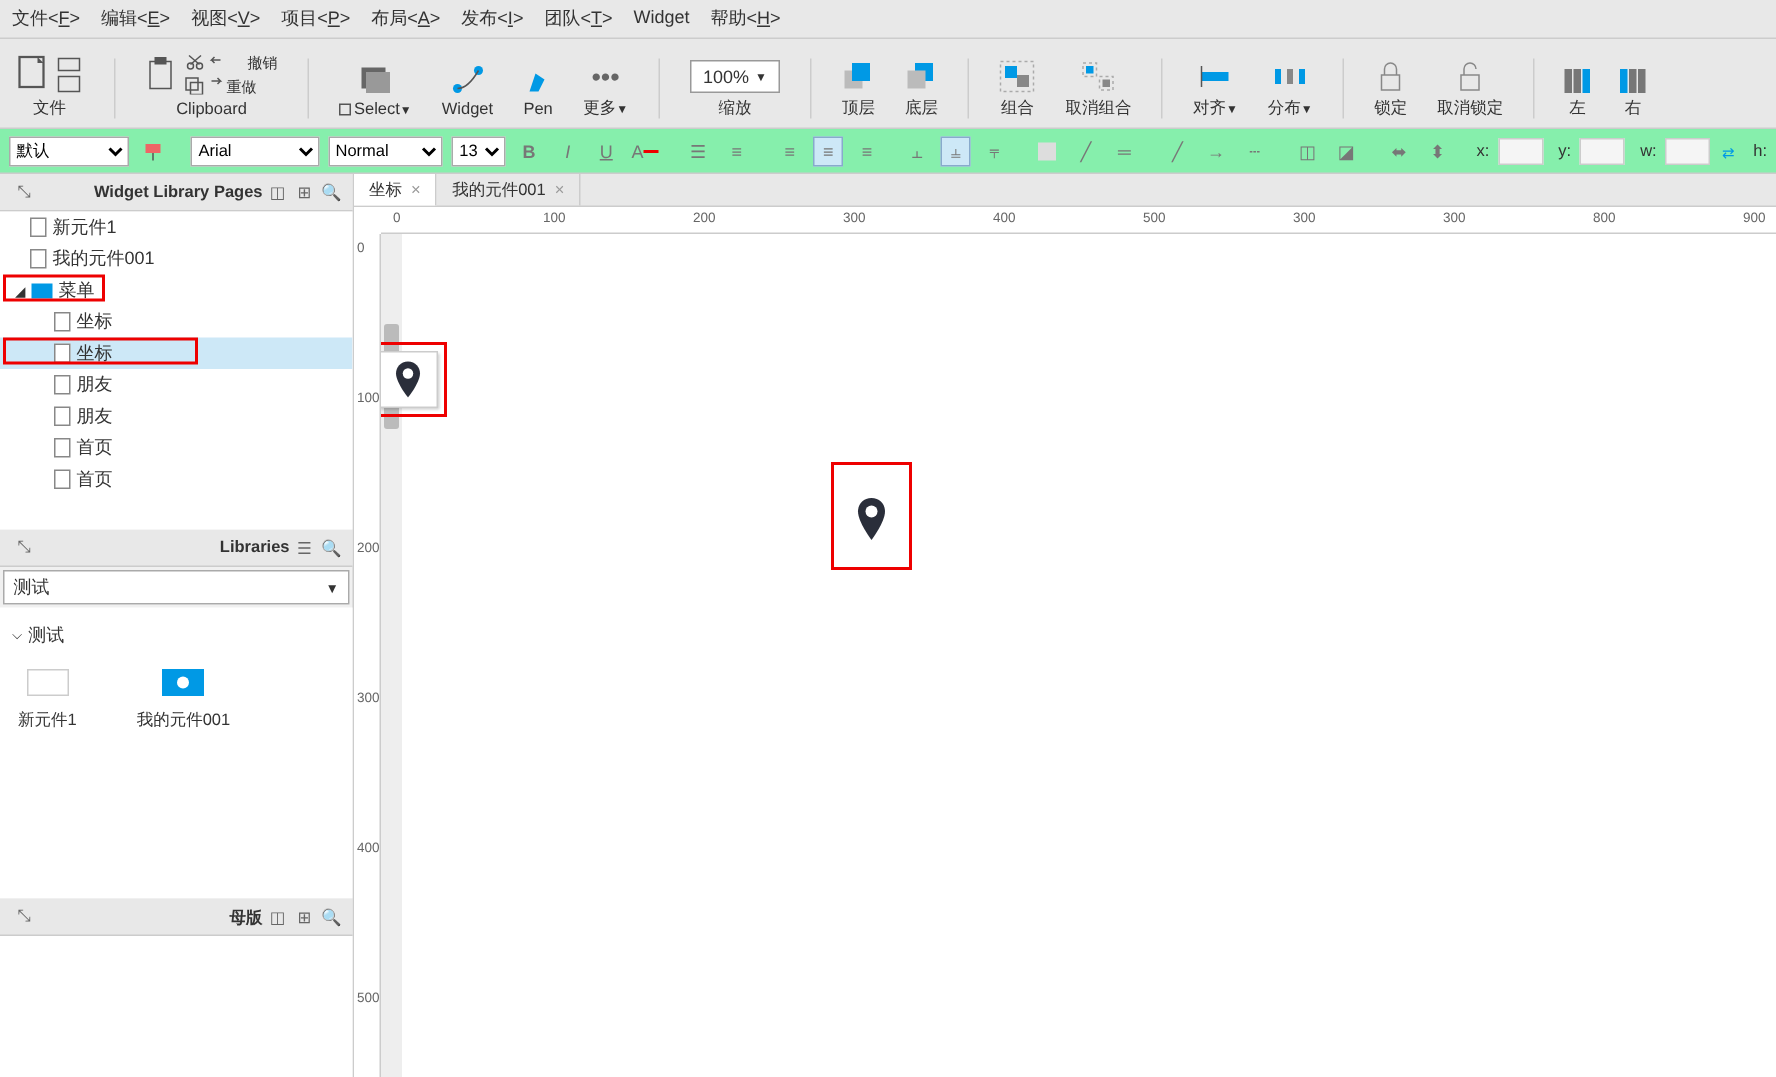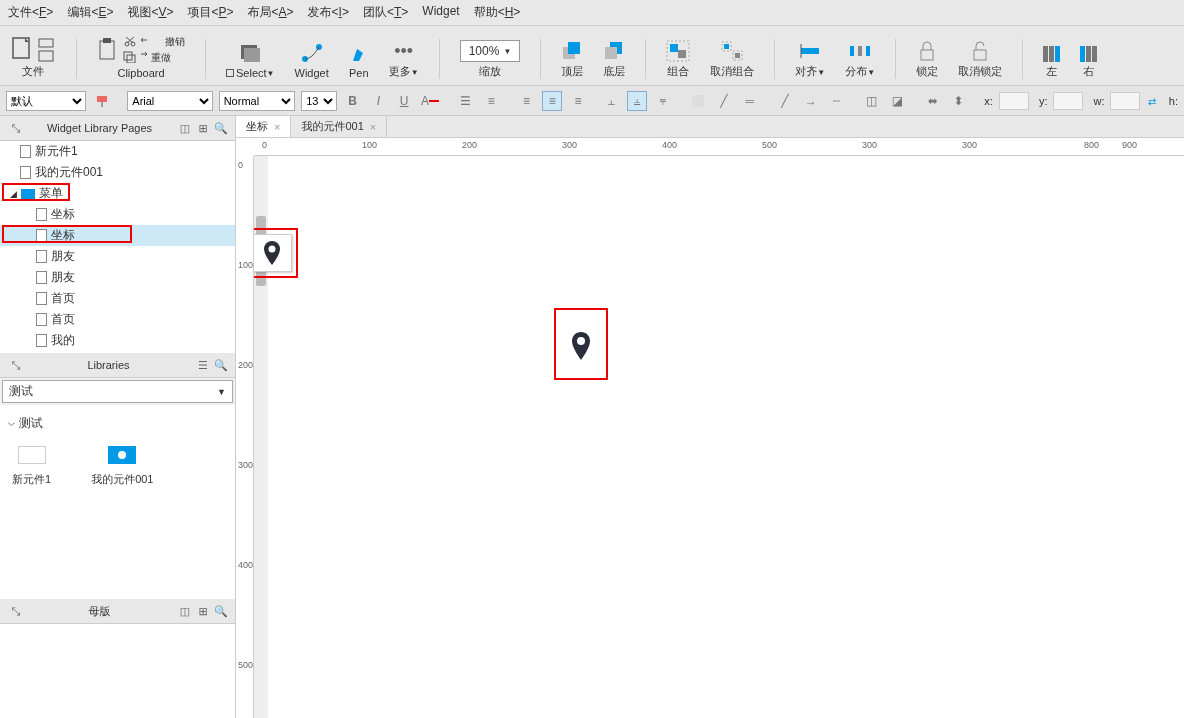--- a/index.html
+++ b/index.html
@@ -6,30 +6,30 @@
 body { font-family: "Microsoft YaHei", Arial, sans-serif; font-size: 12px; color: #333; background: #fff; overflow: hidden; width: 1184px; height: 718px; }
 .menubar { background: #e8e8e8; padding: 4px 8px; display: flex; gap: 14px; border-bottom: 1px solid #ccc; }
 .menubar span { cursor: pointer; }
 .menubar span u { text-decoration: underline; }
 .toolbar { background: #e8e8e8; padding: 6px 10px; display: flex; align-items: flex-end; gap: 20px; border-bottom: 1px solid #ccc; height: 60px; }
 .tool-group { display: flex; flex-direction: column; align-items: center; gap: 2px; }
 .tool-group .icons { display: flex; gap: 4px; align-items: center; }
 .tool-label { font-size: 11px; color: #333; }
 .sep { width: 1px; height: 40px; background: #ccc; }
 .zoom-box { border: 1px solid #999; background: #fff; padding: 3px 8px; display: flex; align-items: center; gap: 4px; }
-.toolbar2 { background: #e5e5e5; padding: 4px 6px; display: flex; align-items: center; gap: 6px; border-bottom: 1px solid #ccc; height: 30px; }
+.toolbar2 { background: #86efac; padding: 4px 6px; display: flex; align-items: center; gap: 6px; border-bottom: 1px solid #ccc; height: 30px; }
 .toolbar2 select, .toolbar2 input[type=text] { border: 1px solid #aaa; background: #fff; font-size: 11px; height: 20px; }
 .toolbar2 .btn { width: 22px; height: 20px; display: inline-flex; align-items: center; justify-content: center; border: 1px solid transparent; color: #777; }
 .toolbar2 .btn.active { background: #cde8f7; border: 1px solid #8ac; }
 .coord-label { font-size: 11px; margin-left: 4px; }
 .coord-input { width: 30px; height: 18px; border: 1px solid #ccc; background: #f5f5f5; }
 .main { display: flex; height: calc(718px - 110px); }
 .left-panel { width: 236px; background: #f0f0f0; display: flex; flex-direction: column; border-right: 1px solid #ccc; }
 .panel-header { display: flex; align-items: center; background: #e8e8e8; padding: 4px 6px; border-bottom: 1px solid #ccc; font-size: 11px; }
-.panel-header .title { flex: 1; text-align: center; }
+.panel-header .title { flex: 1; text-align: right; font-weight: bold; }
 .panel-header .hbtn { width: 16px; height: 16px; display: inline-flex; align-items: center; justify-content: center; color: #666; margin-left: 2px; }
 .tree { background: #fff; flex: 0 0 auto; overflow: auto; }
 .tree-item { display: flex; align-items: center; padding: 2px 4px; gap: 4px; height: 21px; font-size: 12px; }
 .tree-item.selected { background: #cde8f7; }
 .tree-item .indent0 { width: 12px; } .tree-item .indent1 { width: 28px; }
 .folder-icon { width: 14px; height: 10px; background: #0099e5; display: inline-block; position: relative; }
 .page-icon { width: 11px; height: 13px; border: 1px solid #888; background: #fff; display: inline-block; position: relative; }
 .red-box { border: 2px solid #e00; position: absolute; pointer-events: none; }
 .lib-dropdown { background: #fff; border: 1px solid #aaa; margin: 2px; padding: 2px 6px; display: flex; justify-content: space-between; align-items: center; }
 .lib-body { background: #fff; flex: 1; padding: 6px; }
@@ -360,25 +360,20 @@
       <div class="tree-item">
           <span class="indent1"></span>
           <span class="page-icon"></span>
           <span>首页</span>
         </div>
       <div class="tree-item">
           <span class="indent1"></span>
           <span class="page-icon"></span>
           <span>首页</span>
         </div>
-      <div class="tree-item">
-          <span class="indent1"></span>
-          <span class="page-icon"></span>
-          <span>我的</span>
-        </div>
       <div class="red-box" style="left:2px;top:42px;width:68px;height:18px"></div>
       <div class="red-box" style="left:2px;top:84px;width:130px;height:18px"></div>
     </div>
 
     <div class="panel-header">
       <span class="hbtn">⤡</span>
       <span class="title">Libraries</span>
       <span class="hbtn">☰</span>
       <span class="hbtn">🔍</span>
     </div>
@@ -426,22 +421,22 @@
     </div>
     <div class="ruler-h">
       <span class="tick" style="left:8px">0</span>
       <span class="tick" style="left:108px">100</span>
       <span class="tick" style="left:208px">200</span>
       <span class="tick" style="left:308px">300</span>
       <span class="tick" style="left:408px">400</span>
       <span class="tick" style="left:508px">500</span>
       <span class="tick" style="left:608px">300</span>
       <span class="tick" style="left:708px">300</span>
-      <span class="tick" style="left:830px">800</span>
-      <span class="tick" style="left:868px">900</span>
+      <span class="tick" style="left:808px">800</span>
+      <span class="tick" style="left:908px">900</span>
     </div>
     <div class="canvas-wrap">
       <div class="ruler-v">
         <span class="tick" style="top:4px">0</span>
         <span class="tick" style="top:104px">100</span>
         <span class="tick" style="top:204px">200</span>
         <span class="tick" style="top:304px">300</span>
         <span class="tick" style="top:404px">400</span>
         <span class="tick" style="top:504px">500</span>
       </div>

